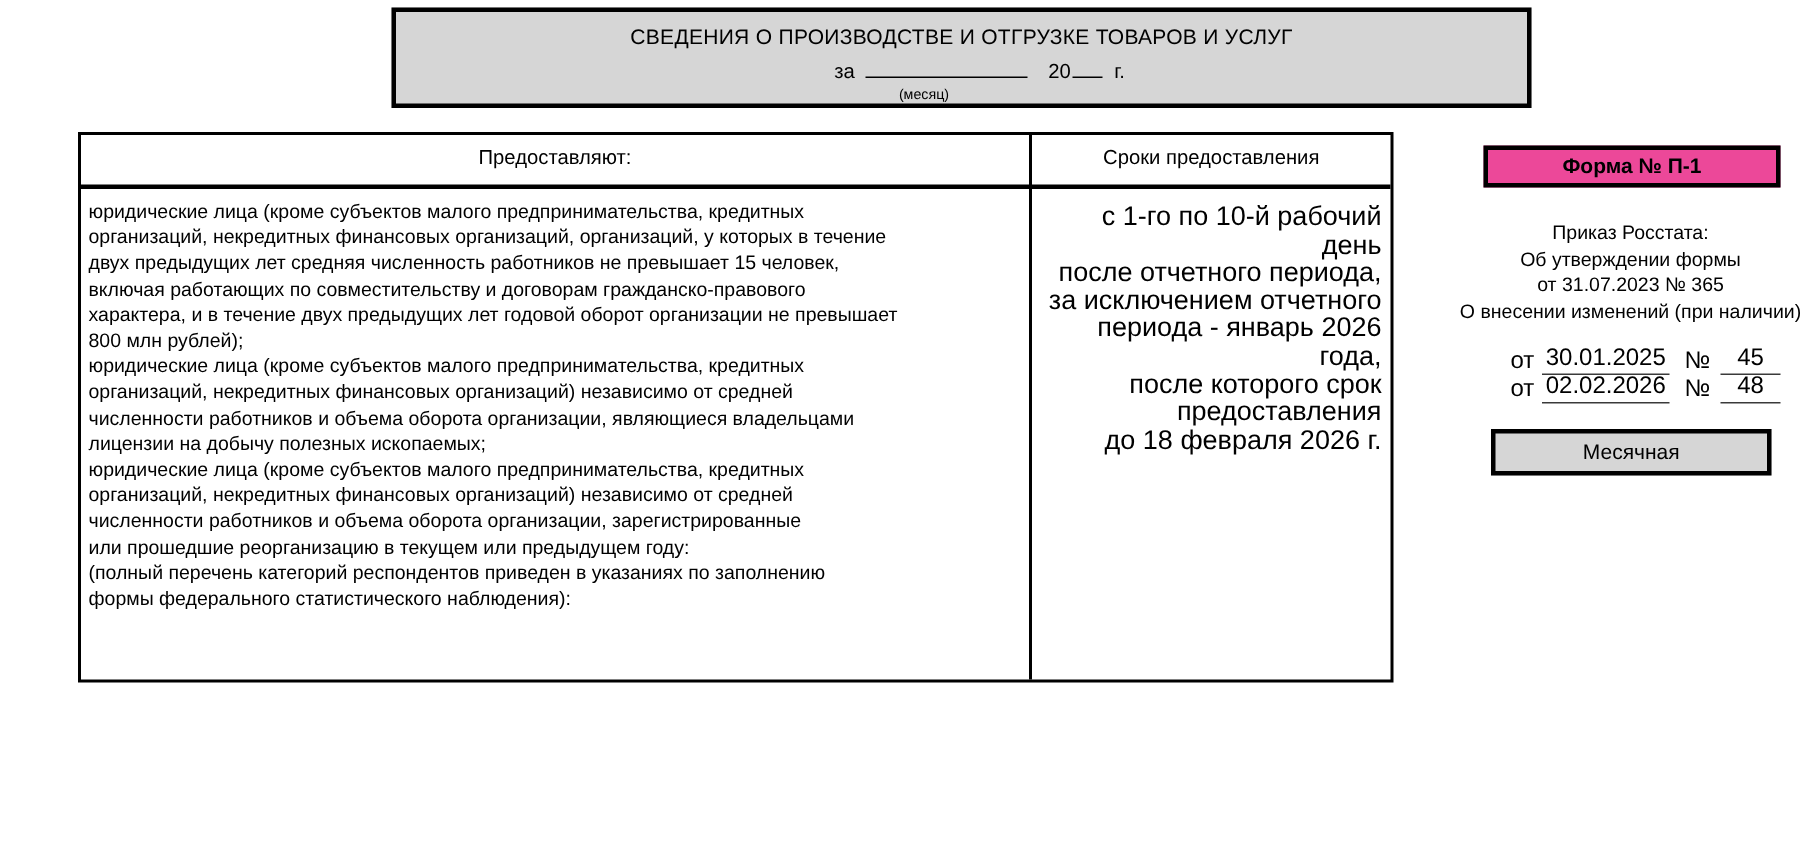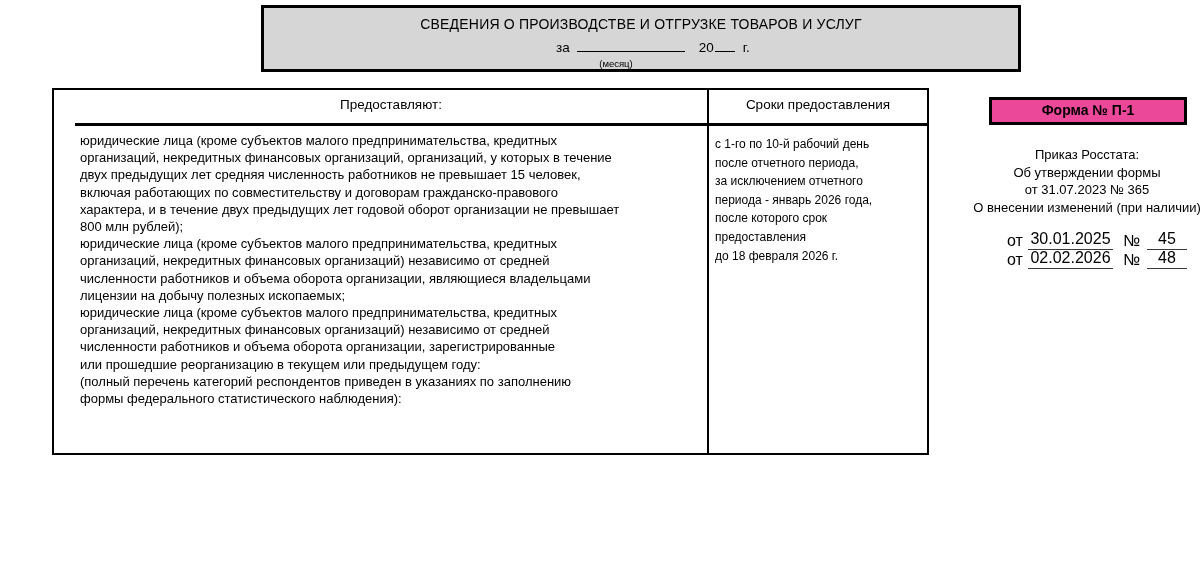--- a/index.html
+++ b/index.html
@@ -31,32 +31,31 @@
     font-size: 9.5px; text-align: center;
   }
   
   .main-table {
     position: absolute; left: 28px; top: 88px;
     width: 877px; height: 367px;
     border: 2px solid #000;
     display: grid;
     grid-template-columns: 634px 1fr;
     grid-template-rows: 36px 1fr;
-    padding-left: 21px;
   }
   .th { font-size: 13.5px; text-align: center; padding-top: 7px; border-bottom: 3px solid #000; }
   .th-left { border-right: 2px solid #000; }
   .td-left {
     border-right: 2px solid #000;
     padding: 6px 6px 0 5px;
     font-size: 13px; line-height: 17.2px;
   }
   .td-right {
-    font-size: 12px; line-height: 18.6px;
-    text-align: left; padding: 9px 6px 0 6px;
+    font-size: 18px; line-height: 18.6px;
+    text-align: right; padding: 9px 6px 0 6px;
   }
   .recipient { margin-top: 3px; margin-left: 38px; text-indent: -13px; }
   
   .form-no-box {
     position: absolute; left: 965px; top: 97px;
     width: 198px; height: 28px;
     background: #ec4899; border: 3px solid #000;
     text-align: center; font-weight: bold; font-size: 14px; line-height: 21px;
   }
   .order-block {
@@ -143,15 +142,16 @@
       <span class="amend-num">45</span>
     </div>
     <div class="amend-row">
       <span class="amend-from">от</span>
       <span class="amend-date">02.02.2026</span>
       <span class="amend-no">№</span>
       <span class="amend-num">48</span>
     </div>
   </div>
 
+  <div class="periodicity-box">Месячная</div>
 
 
 </div>
 
 </body></html>

